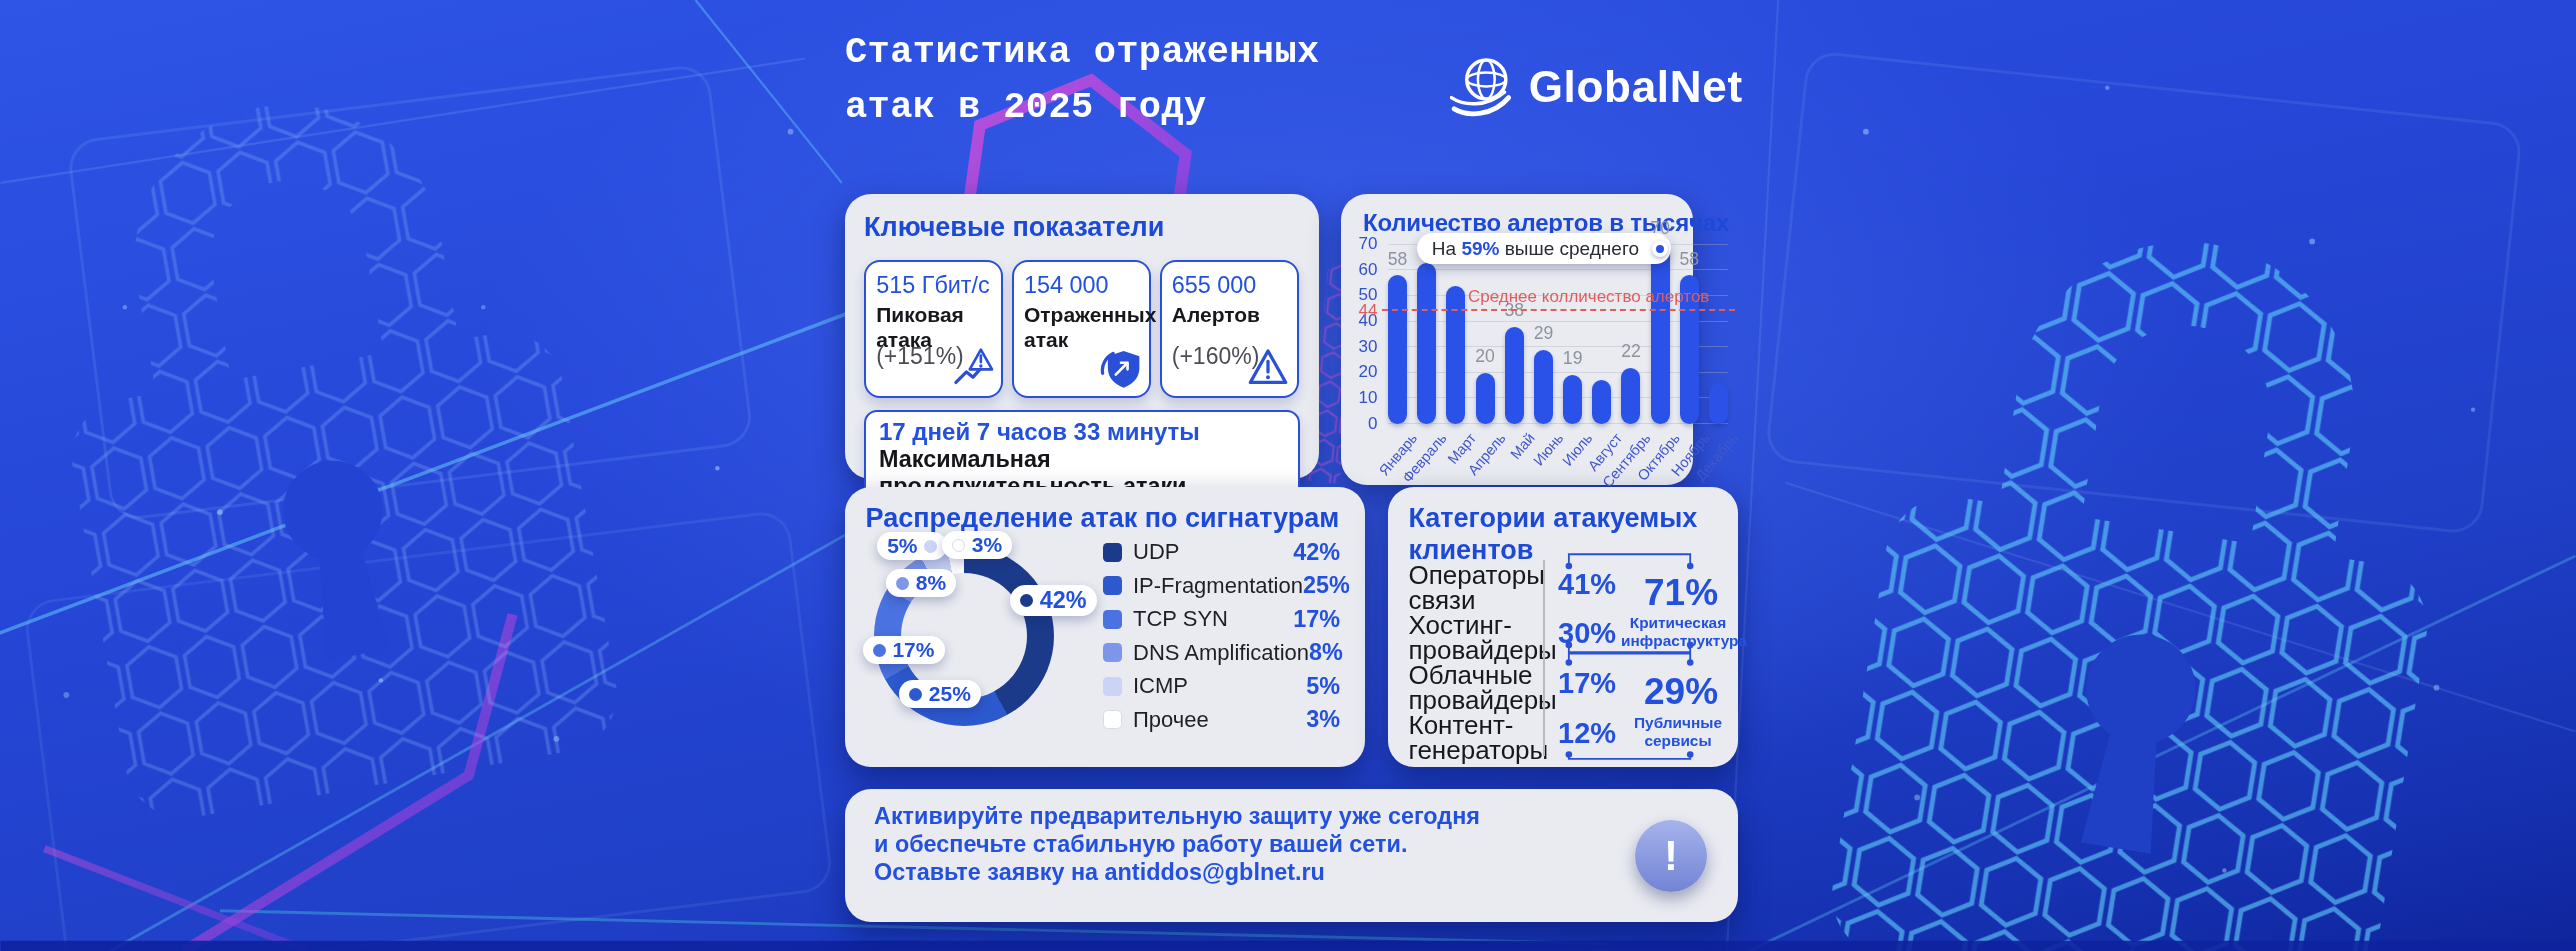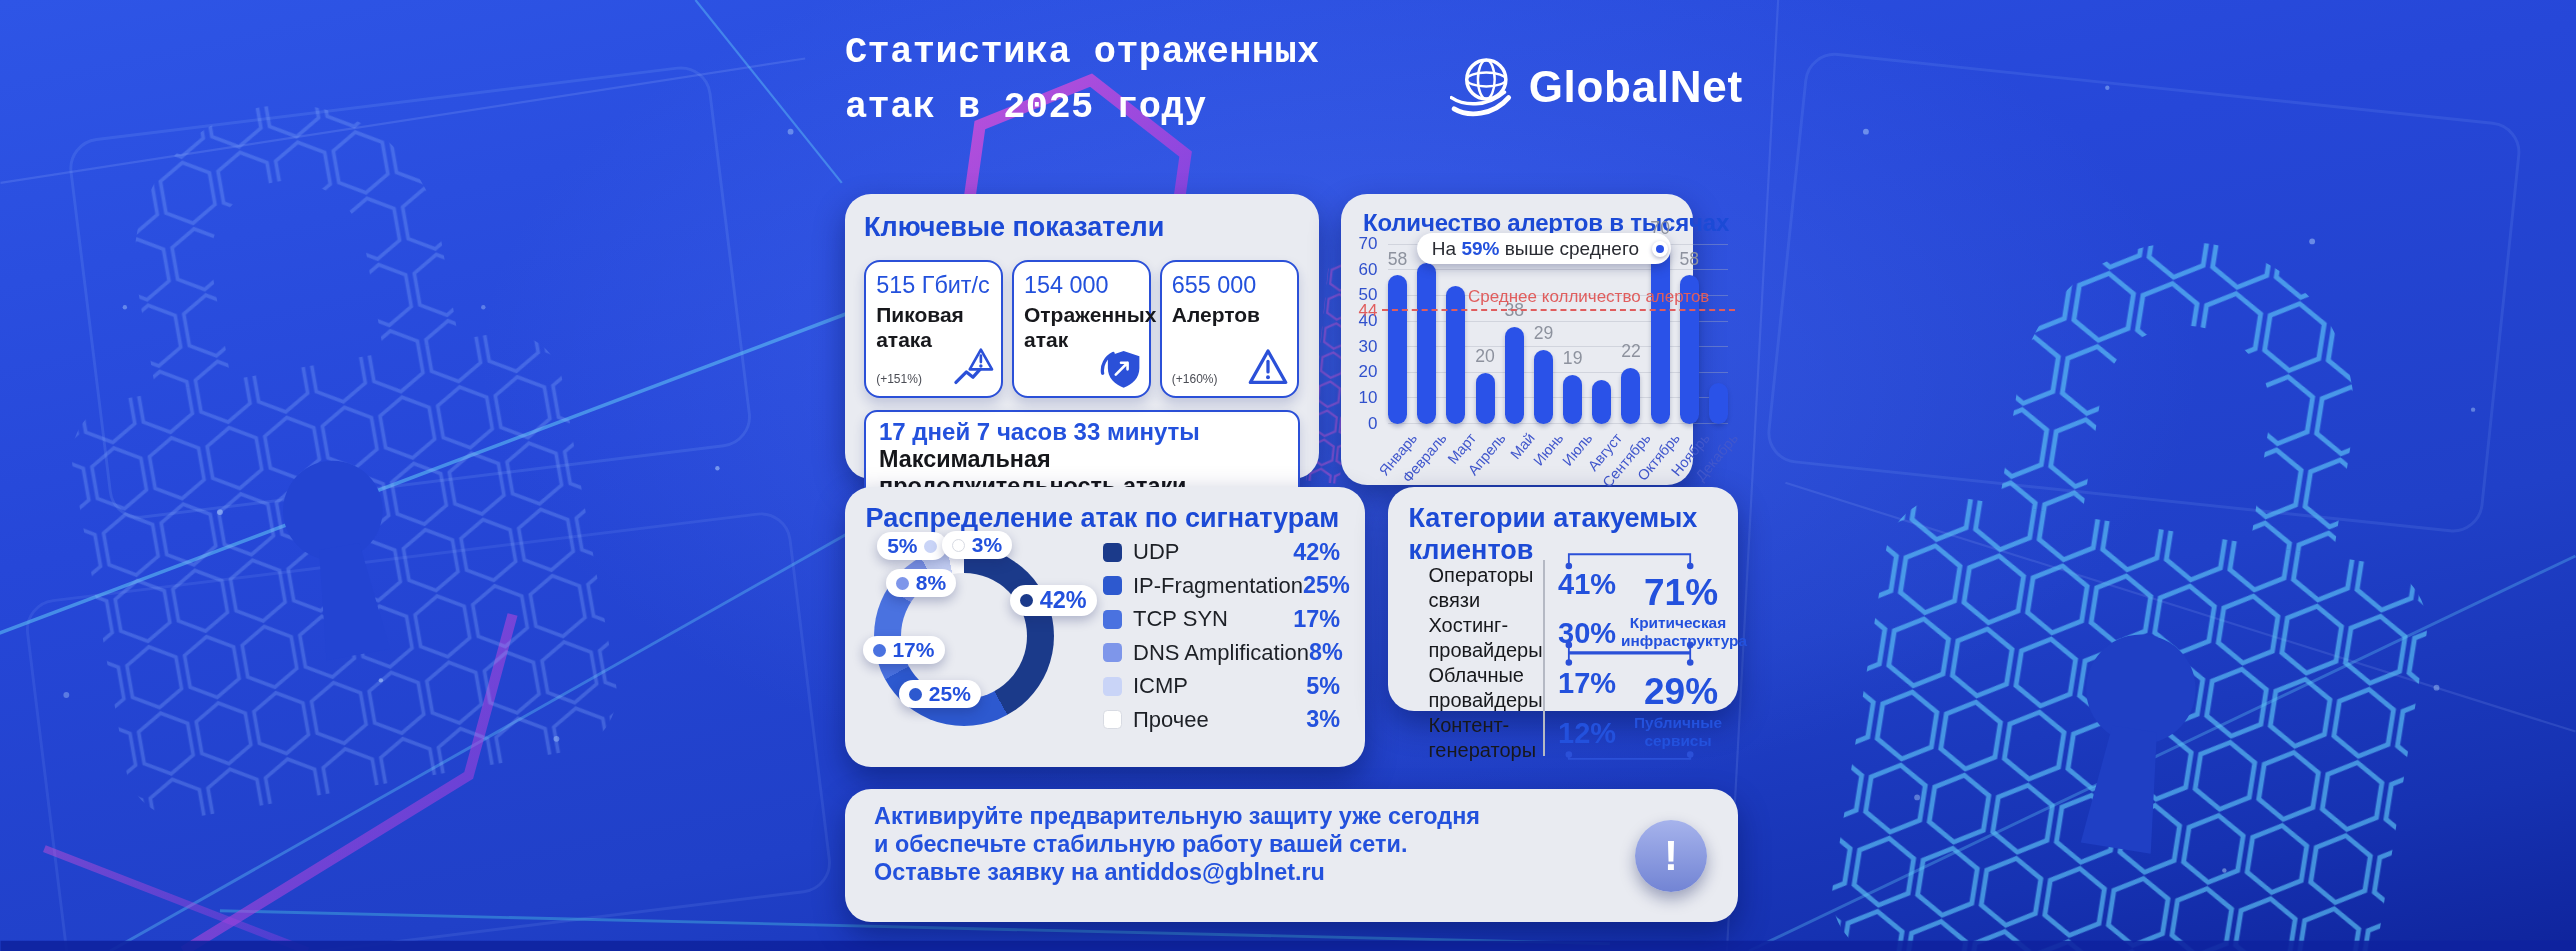--- a/index.html
+++ b/index.html
@@ -22,21 +22,21 @@
   
   .panel { position:absolute; z-index:2; background:#e9ebf1; border-radius:26px; box-shadow:0 13px 31px rgba(3,16,80,.45); }
   .panel h2 { color:#1c4ad6; font-size:27px; font-weight:bold; white-space:nowrap; }
 
   
   .key { left:845px; top:194px; width:474px; height:285px; padding:17.6px 19px; }
   .cards { display:flex; gap:8.8px; margin-top:17.6px; }
   .card { width:139px; height:138px; background:#ffffff; border:2.2px solid #2b50d8; border-radius:16px; padding:10.2px 7.3px 7.3px 10.2px; position:relative; box-shadow:0 6.6px 11.7px rgba(25,45,130,.18); }
   .cval { color:#2351dd; font-size:23.4px; font-weight:normal; white-space:nowrap; }
   .clabel { color:#17181c; font-size:21px; font-weight:bold; line-height:25px; margin-top:2.2px; width:124px; }
-  .cdelta { position:absolute; left:10.2px; bottom:10px; color:#4b4d55; font-size:12px;margin-top:33px; }
+  .cdelta { position:absolute; left:10.2px; bottom:26px; color:#4b4d55; font-size:23px;margin-top:33px; }
   .cicon { position:absolute; right:7.3px; bottom:7.3px; }
   .durcard { margin-top:11.7px; background:#ffffff; border:2.2px solid #2b50d8; border-radius:13px; padding:5.9px 13px; box-shadow:0 6.6px 11.7px rgba(25,45,130,.18); }
   .durval { color:#2351dd; font-size:24px; font-weight:bold; }
   .durlabel { color:#15161a; font-size:23.4px; font-weight:bold; }
 
   
   .barp { left:1341px; top:194px; width:352px; height:291px; }
   .barp h2 { position:absolute; left:22px; top:14.6px; font-size:24px; letter-spacing:-0.2px; }
   #chart { position:absolute; left:0; top:51px; width:400px; height:179px; }
   #ylabels { position:absolute; left:4.4px; top:0; width:32px; height:179px; }
@@ -72,24 +72,24 @@
   .p42 { left:165px; top:98px; font-size:23.4px; }
   .p17 { left:17.6px;  top:149px; }
   .p25 { left:54px;  top:193px; }
   .lrows { position:absolute; left:258px; top:53px; right:25px; }
   .lrow { display:flex; align-items:center; margin-bottom:9.5px; height:24px; }
   .lsq { width:19px; height:19px; border-radius:4.4px; flex:none; }
   .llab { margin-left:11px; font-size:22px; color:#1d2026; flex:1; white-space:nowrap; }
   .lpct { font-size:23.4px; font-weight:bold; color:#2351dd; }
 
   
-  .catp { left:1388px; top:487px; width:350px; height:224px; }
+  .catp { left:1388px; top:487px; width:350px; height:280px; }
   .catp h2 { position:absolute; left:20.5px; top:14.6px; line-height:32px; white-space:normal; }
   .items { position:absolute; left:20.5px; top:76px; width:135px; }
-  .citem { height:50px; font-size:20px; line-height:25px; color:#17181c;margin-left:20px; }
+  .citem { height:50px; font-size:26px; line-height:25px; color:#17181c; }
   .cdivider { position:absolute; left:155px; top:73px; width:2.2px; height:196px; background:#b5b9c4; }
   .cpct { position:absolute; left:170px; font-size:29px; font-weight:bold; color:#2351dd; }
   .pA { top:81px; } .pB { top:130px; } .pC { top:180px; } .pD { top:230px; }
   .gval { position:absolute; left:256px; font-size:37px; font-weight:bold; color:#2351dd; }
   .gv1 { top:85px; } .gv2 { top:184px; }
   .glab { position:absolute; left:233px; width:114px; text-align:center; font-size:15.4px; line-height:17.6px; font-weight:bold; color:#2351dd; }
   .gl1 { top:127px; } .gl2 { top:227px; }
   .bracketsvg { position:absolute; inset:0; }
 
   

